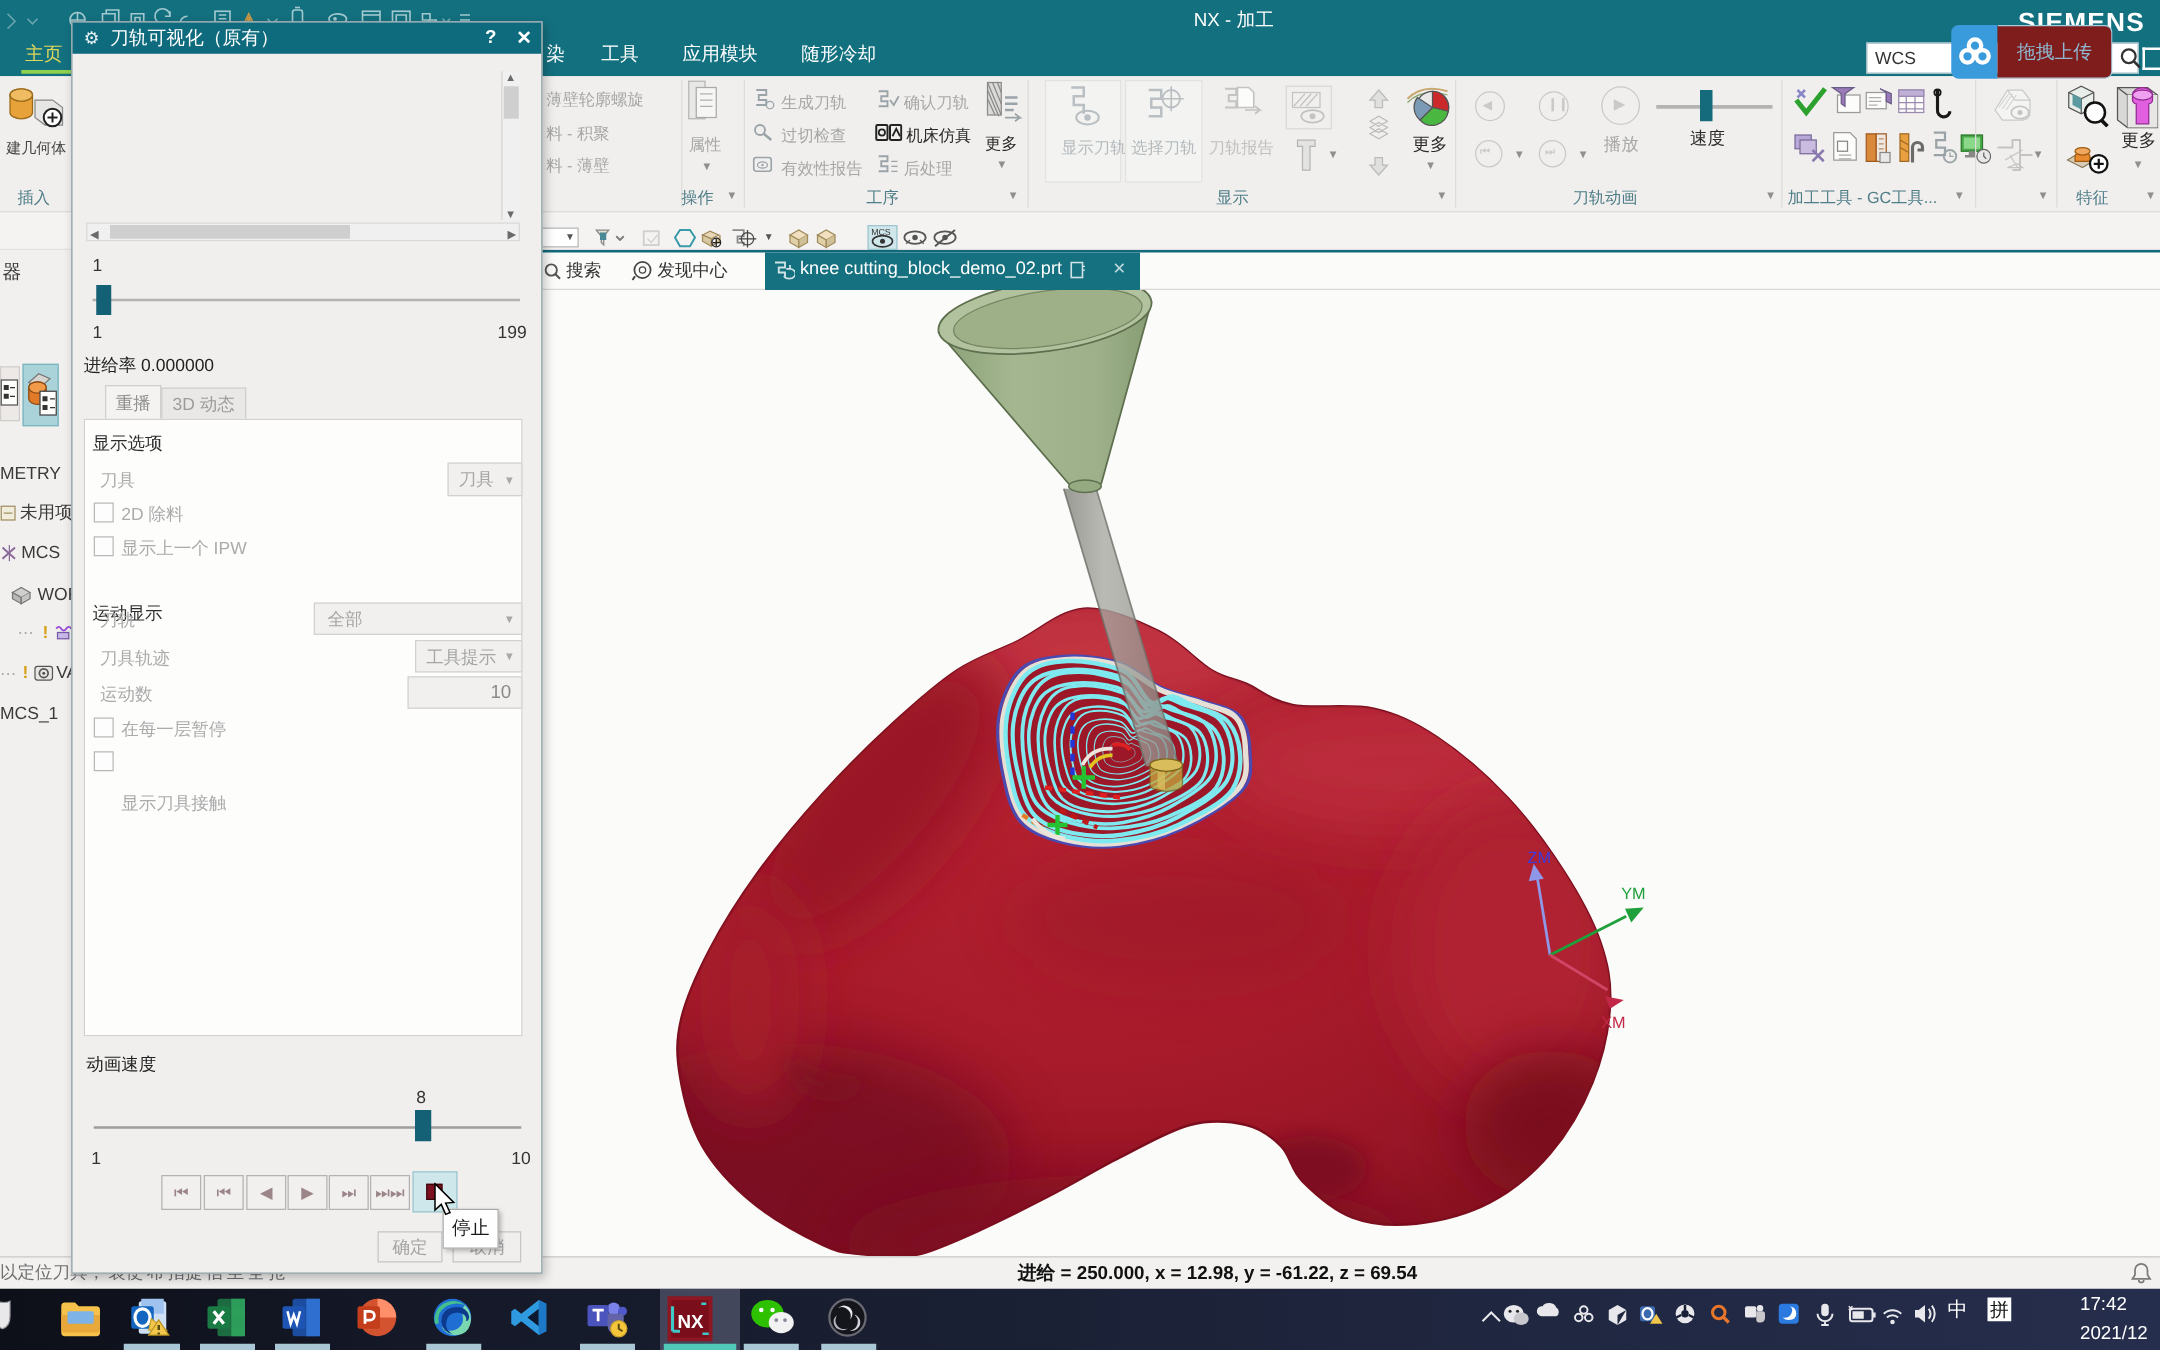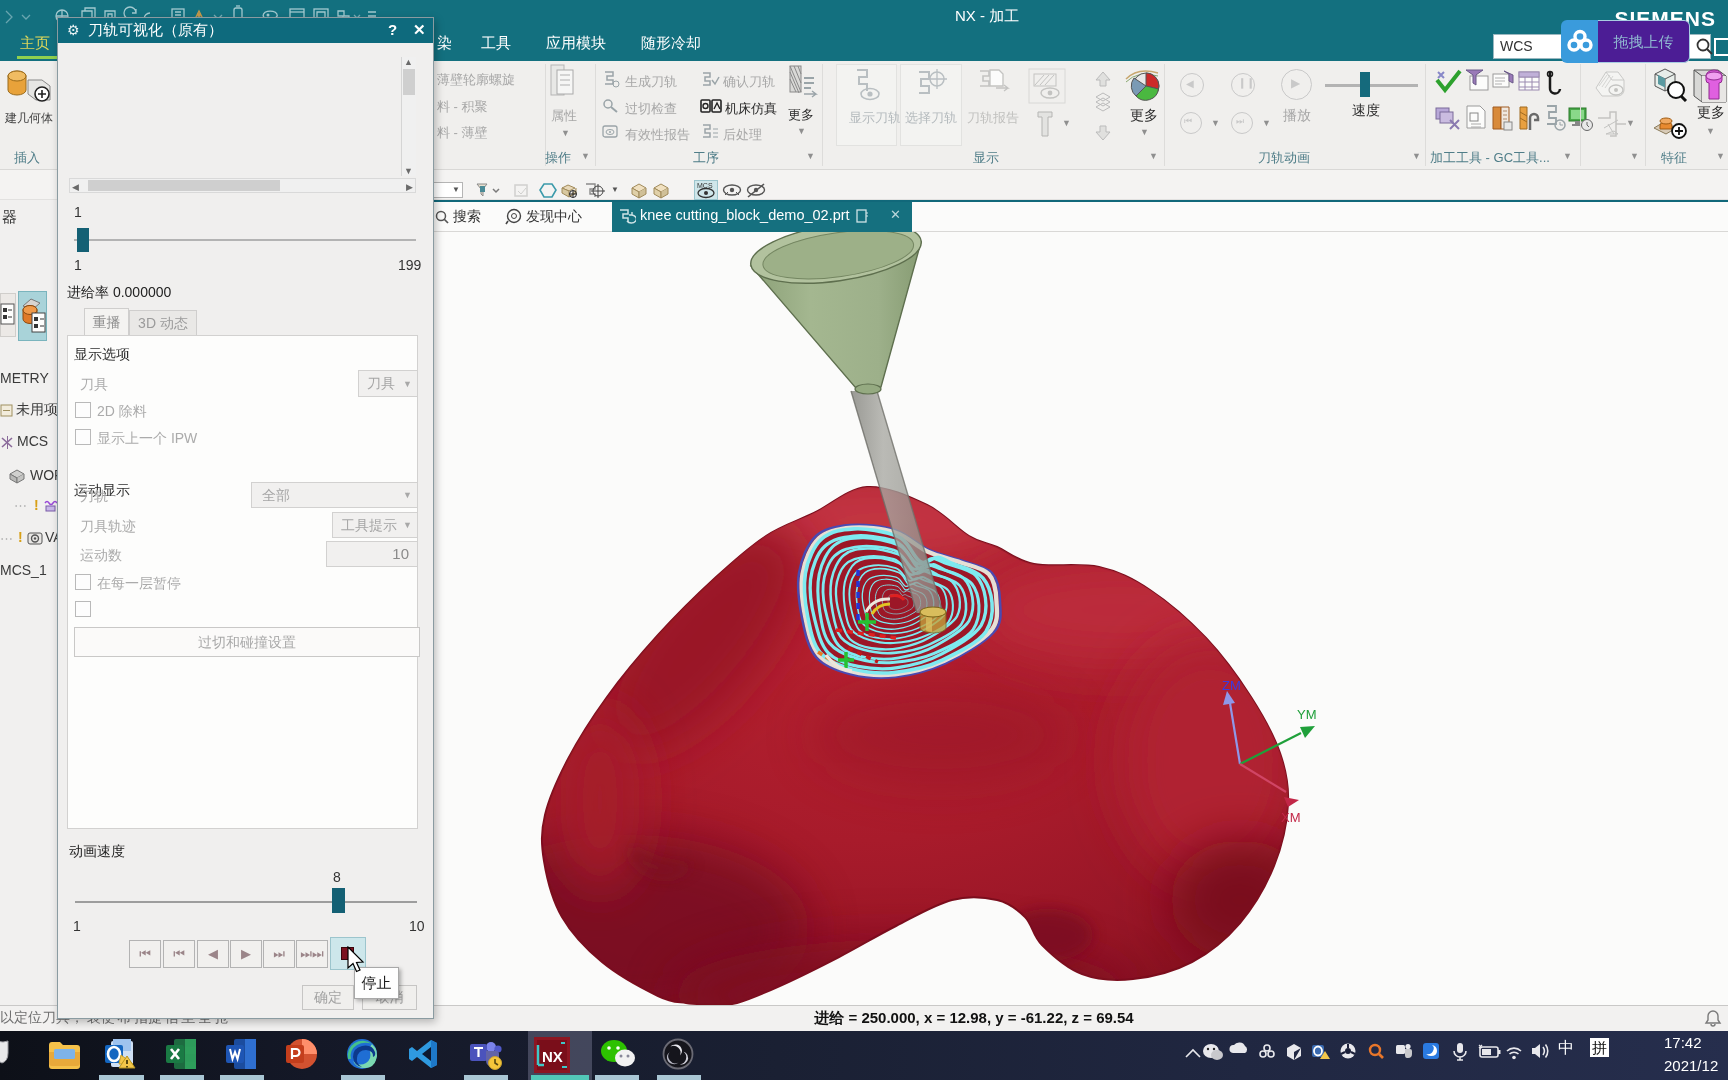--- a/index.html
+++ b/index.html
@@ -308,21 +308,21 @@
         <circle cx="8" cy="8" r="5.5" fill="none" stroke="#333" stroke-width="1.8"></circle>
         <path d="M12,12 l5,5" stroke="#333" stroke-width="2"></path>
       </svg></div>
   <div class="abs" style="left:1561px;top:20px;width:37px;height:43px;background:#3a9bdc;border-radius:6px 0 0 6px;z-index:22;">
     <svg style="position:absolute;left:5px;top:9px;" width="28" height="24" viewBox="0 0 28 24">
         <circle cx="8" cy="16" r="5" fill="none" stroke="#fff" stroke-width="3.4"></circle>
         <circle cx="20" cy="16" r="5" fill="none" stroke="#fff" stroke-width="3.4"></circle>
         <circle cx="14" cy="7.5" r="5" fill="none" stroke="#fff" stroke-width="3.4"></circle>
       </svg>
   </div>
-  <div class="abs" style="left:1598px;top:20px;width:92px;height:43px;background:#4c1d95;border:1px solid #a8cde2;border-left:none;border-radius:0 6px 6px 0;z-index:22;color:#8fb8d0;font-size:15px;text-align:center;line-height:42px;">拖拽上传</div>
+  <div class="abs" style="left:1598px;top:20px;width:92px;height:43px;background:#7f1d1d;border:1px solid #a8cde2;border-left:none;border-radius:0 6px 6px 0;z-index:22;color:#8fb8d0;font-size:15px;text-align:center;line-height:42px;">拖拽上传</div>
   <div class="abs" style="left:1714px;top:38px;width:14px;height:18px;border:2px solid #fff;border-right:none;z-index:21;"></div>
 </div>
 
 <div class="abs" style="left:0;top:170px;width:1728px;height:30px;background:#f4f3f2;border-bottom:1px solid #e2e1e0;"></div>
 <div id="borderbar">
   <div class="abs" style="left:433px;top:182px;width:30px;height:16px;background:#fff;border:1px solid #b5b5b5;">
       <span style="position:absolute;right:2px;top:2px;font-size:8px;color:#555;">▼</span>
     </div>
   <svg class="abs" style="left:475px;top:182px;" width="26" height="17" viewBox="0 0 26 17">
       <path d="M2,2 h10 l-4,5 v7 l-2,-2 v-5 z" fill="#e8e0d0" stroke="#8a8a8a"></path>
@@ -827,21 +827,20 @@
   <div class="dlg-lab" style="left:22px;top:470px;">刀轨</div>
   <div class="drop" style="left:193px;top:464px;width:167px;height:26px;"><span style="margin-left:10px;line-height:24px;">全部</span><span class="ar">▼</span></div>
   <div class="dlg-lab" style="left:22px;top:500px;">刀具轨迹</div>
   <div class="drop" style="left:274px;top:494px;width:86px;height:26px;"><span style="margin-left:8px;line-height:24px;">工具提示</span><span class="ar">▼</span></div>
   <div class="dlg-lab" style="left:22px;top:529px;">运动数</div>
   <div class="abs" style="left:268px;top:523px;width:92px;height:26px;background:#f1f0ef;border:1px solid #d2d1d0;color:#8b8b8b;font-size:15px;text-align:right;line-height:24px;padding-right:8px;">10</div>
   <div class="cb" style="left:17px;top:556px;"></div>
   <div class="dlg-lab" style="left:39px;top:557px;">在每一层暂停</div>
   <div class="cb" style="left:17px;top:583px;"></div>
   <div class="dlg-lab" style="left:39px;top:584px;margin-top:32px;">显示刀具接触</div>
-  <div class="abs" style="left:16px;top:609px;width:346px;height:30px;background:#fbfaf9;border:1px solid #c9c8c7;color:#a9a9a9;font-size:14px;text-align:center;line-height:28px;">过切和碰撞设置</div>
 
   <div class="abs" style="left:11px;top:825px;font-size:14px;color:#222;">动画速度</div>
   <div class="abs" style="left:275px;top:851px;font-size:14px;color:#333;">8</div>
   <div class="abs" style="left:17px;top:883px;width:342px;height:2px;background:#9d9d9d;"></div>
   <div class="abs" style="left:274px;top:870px;width:13px;height:25px;background:#146074;"></div>
   <div class="abs" style="left:15px;top:900px;font-size:14px;color:#333;">1</div>
   <div class="abs" style="left:351px;top:900px;font-size:14px;color:#333;">10</div>
 
   <div class="pbtn" style="left:71px;top:922px;">⏮</div>
   <div class="pbtn" style="left:105px;top:922px;">⏮</div>

